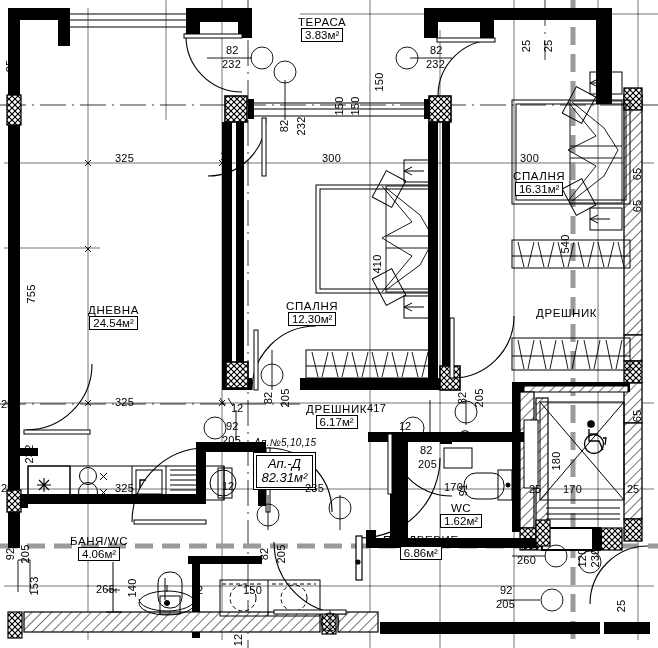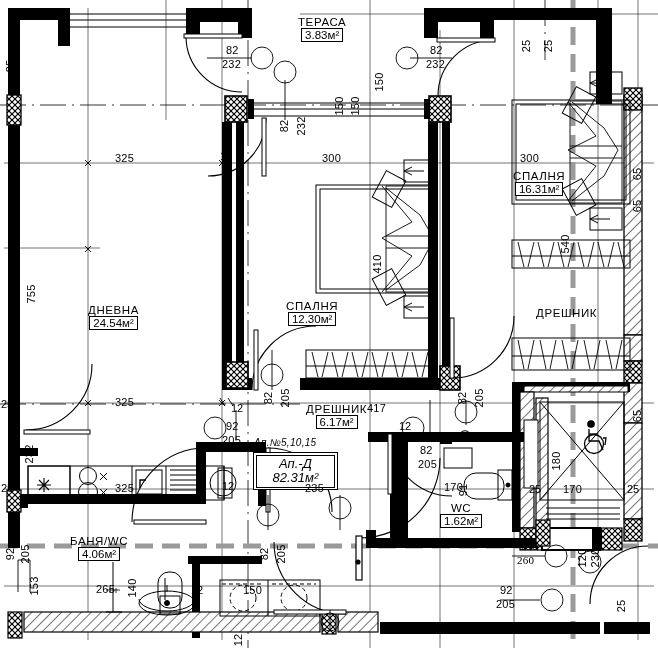--- a/index.html
+++ b/index.html
@@ -13,21 +13,21 @@
   #plan-svg{position:absolute;left:0;top:0;width:658px;height:648px;}
 
   
   .tx{position:absolute;white-space:nowrap;color:#000;font-family:"Liberation Sans",sans-serif;}
   .dim{font-size:11px;letter-spacing:.2px;}
   .dim-sm{font-size:11px;text-align:right;}
   .rmname{font-size:11.5px;letter-spacing:.6px;}
   .rmarea{font-size:11.5px;border:1px solid #000;padding:0px 3px;background:#fff;}
   .rot90{transform:rotate(-90deg);}
   .apt-no{font-size:10px;font-style:italic;letter-spacing:.3px;}
-  .apt-box{border:1px solid #000;background:#fff;padding:1px 16px;font-style:italic;text-align:center;line-height:1.12;}
+  .apt-box{border:1px solid #000;background:#fff;padding:1px 5px;font-style:italic;text-align:center;line-height:1.12;}
   .apt-box .l1{font-size:13px;}
   .apt-box .l2{font-size:13px;}
   .apt-outer{border:1px solid #000;padding:1.5px;background:#fff;}
   .rlabel{display:flex;flex-direction:column;align-items:center;}
 </style>
 </head>
 <body>
 
 <div id="plan-root">
 
@@ -459,20 +459,24 @@
 <div class="tx rlabel" style="left:70px;top:535px;">
   <div class="rmname">БАНЯ/WC</div>
   <div class="rmarea">4.06м²</div>
 </div>
 
 <div class="tx rlabel" style="left:440px;top:502px;">
   <div class="rmname">WC</div>
   <div class="rmarea">1.62м²</div>
 </div>
 
+<div class="tx rlabel" style="left:383px;top:534px;">
+  <div class="rmname">ПРЕДВЕРИЕ</div>
+  <div class="rmarea">6.86м²</div>
+</div>
 
 <div class="tx rmname" style="left:536px;top:307px;text-align:right;">ДРЕШНИК</div>
 
 <div class="tx apt-no" style="left:254px;top:437px;">Ап.№5,10,15</div>
 <div class="tx apt-outer" style="left:253px;top:452px;">
   <div class="apt-box">
     <div class="l1">Ап.-Д</div>
     <div class="l2">82.31м²</div>
   </div>
 </div>
@@ -504,21 +508,21 @@
 <div class="tx dim" style="left:226px;top:420px;">92</div>
 <div class="tx dim" style="left:222px;top:434px;">205</div>
 
 <div class="tx dim rot90" style="left:4px;top:548px;">92</div>
 <div class="tx dim rot90" style="left:16px;top:548px;">205</div>
 
 <div class="tx dim" style="left:500px;top:584px;">92</div>
 <div class="tx dim" style="left:496px;top:598px;">205</div>
 
 <div class="tx dim" style="left:519px;top:540px;">100</div>
-<div class="tx dim" style="left:517px;top:554px;font-family:Liberation Serif, serif;">260</div>
+<div class="tx dim" style="left:517px;top:554px;">260</div>
 
 <div class="tx dim rot90" style="left:573px;top:552px;">120</div>
 <div class="tx dim rot90" style="left:586px;top:552px;">230</div>
 
 <div class="tx dim rot90" style="left:370px;top:76px;">150</div>
 <div class="tx dim rot90" style="left:330px;top:100px;">150</div>
 <div class="tx dim rot90" style="left:346px;top:100px;">150</div>
 
 <div class="tx dim" style="left:115px;top:152px;">325</div>
 <div class="tx dim" style="left:115px;top:396px;">325</div>

